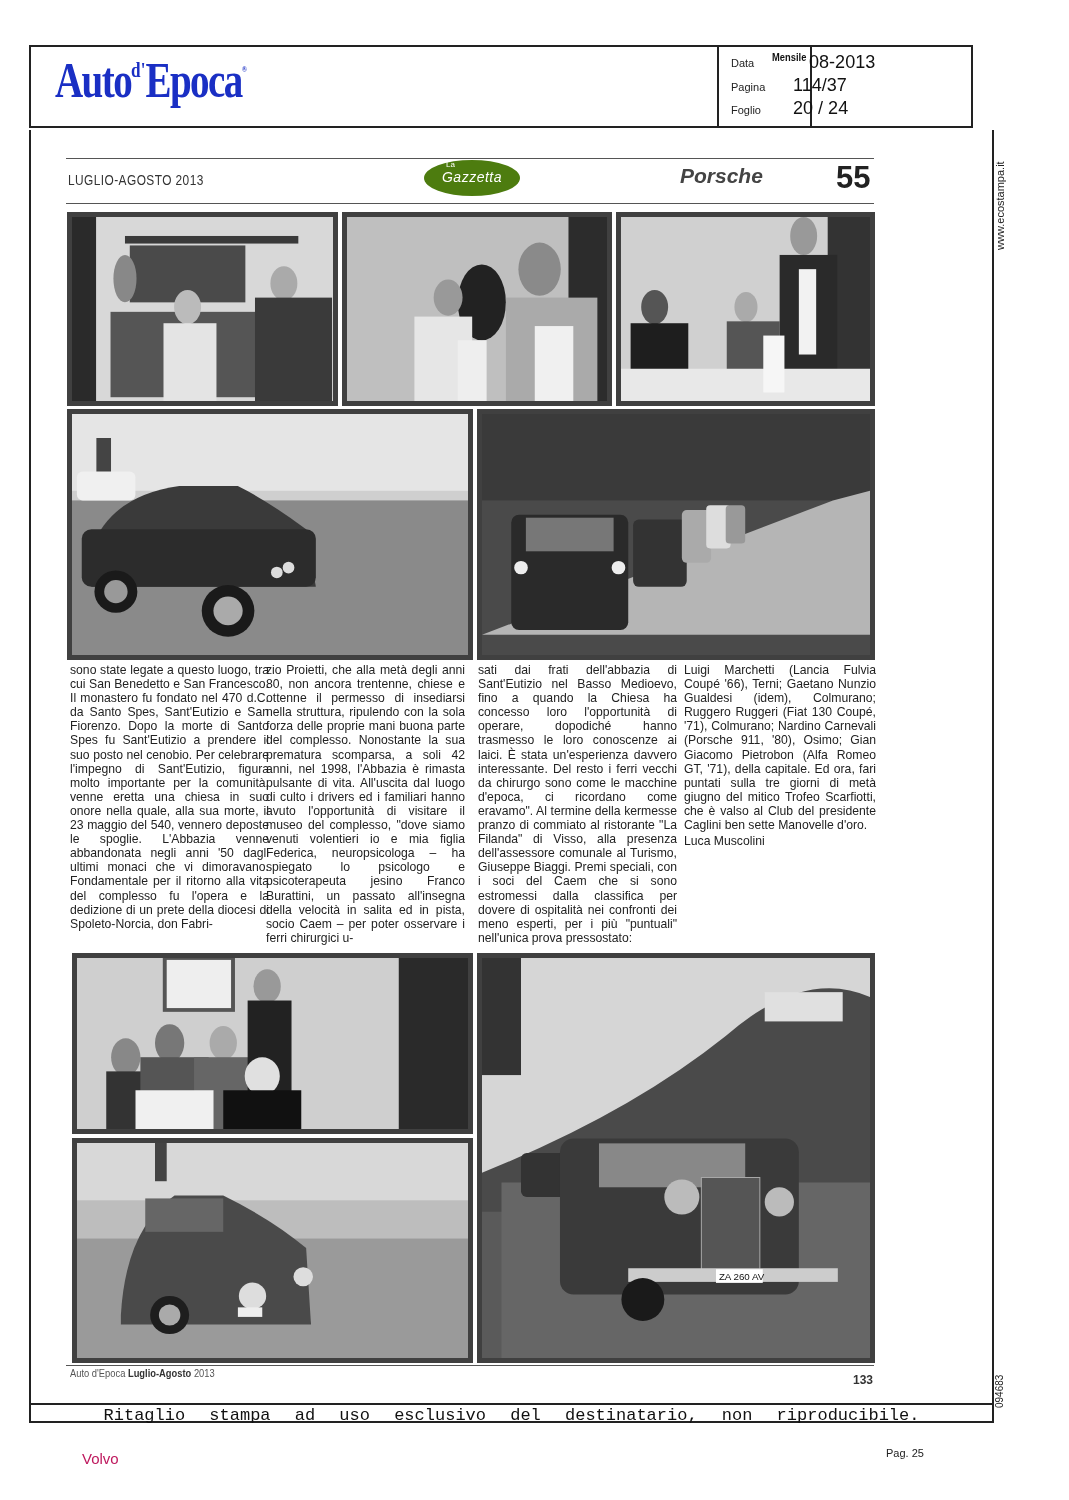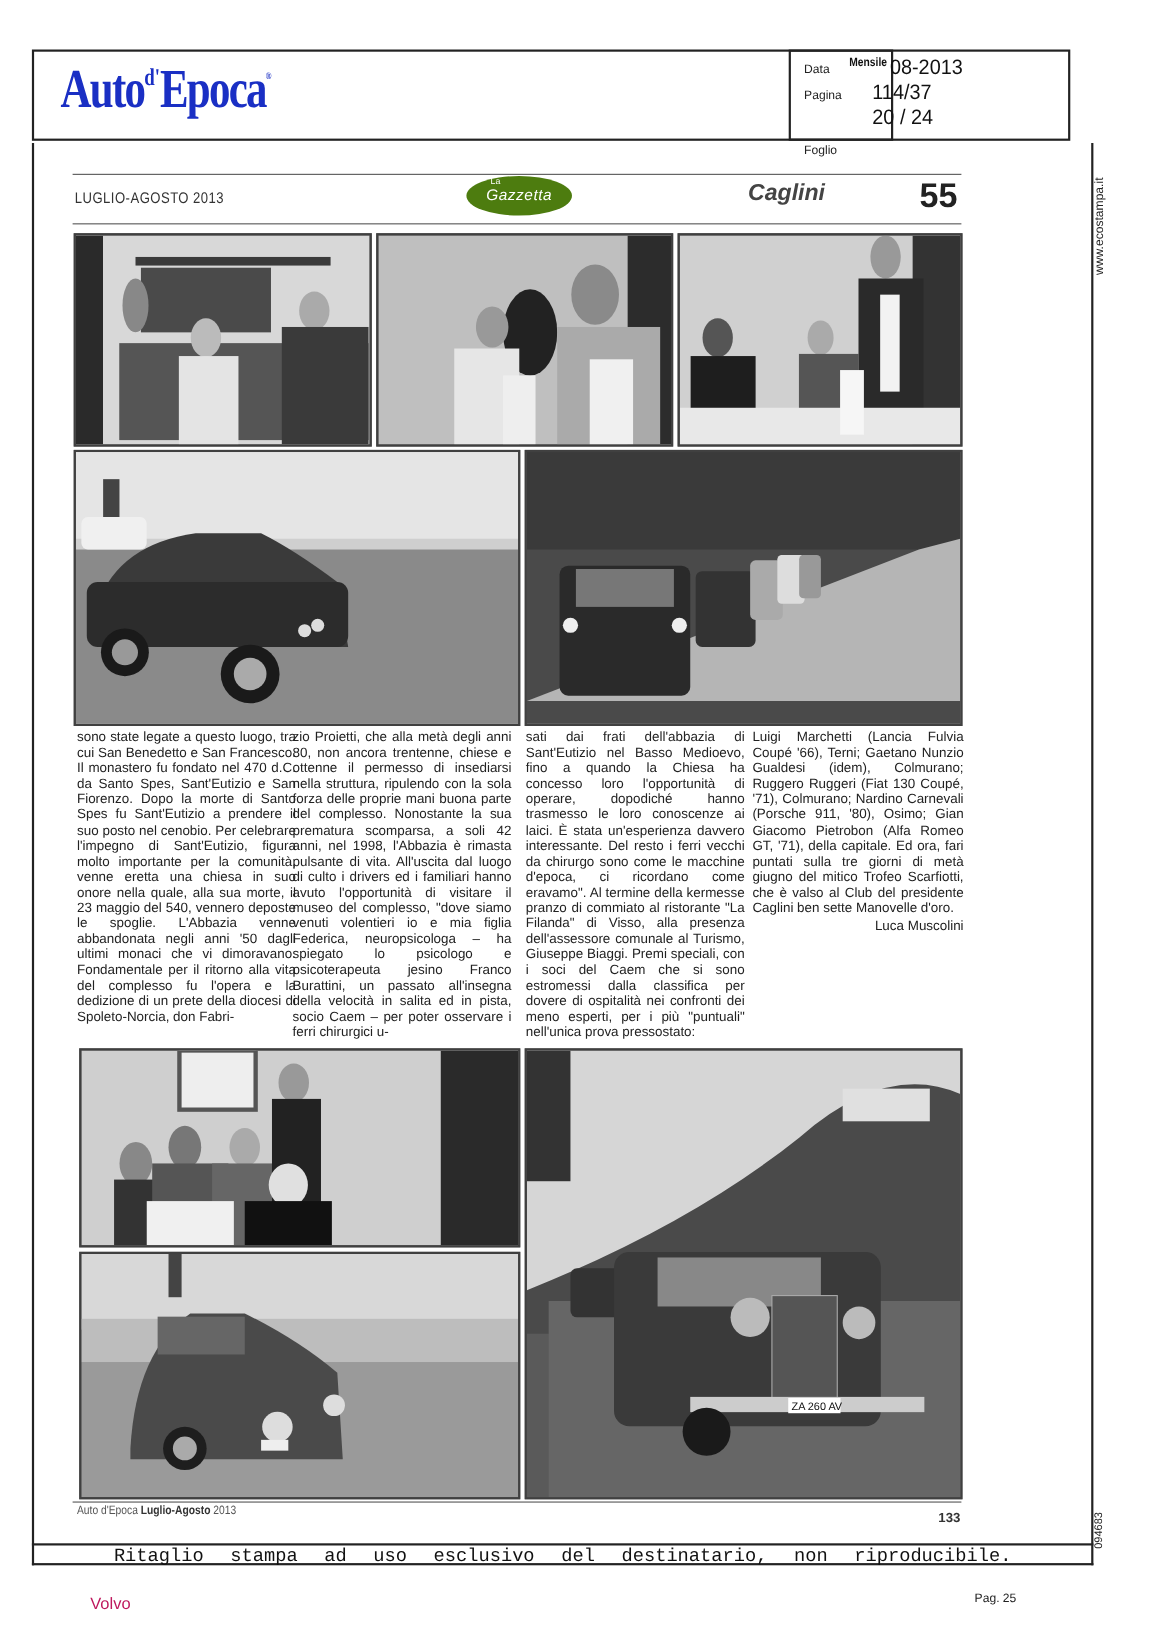--- a/index.html
+++ b/index.html
@@ -28,26 +28,26 @@
 
   
   .rule { background:#555; height:1px; }
   .issue { left:68px; top:172px; font-size:14px; letter-spacing:0.5px; color:#333; transform:scaleX(0.85); transform-origin:left top; }
   .gazzetta { left:424px; top:160px; width:96px; height:36px; border-radius:50%; background:#4d7c0f; color:#fff; text-align:center; }
   .gazzetta .g-main { position:absolute; left:0; right:0; top:9px; font-size:14px; font-style:italic; letter-spacing:0.5px; }
   .gazzetta .g-la { position:absolute; left:22px; top:0px; font-size:8px; }
   .section { left:680px; top:164px; font-size:21px; font-style:italic; font-weight:bold; color:#444; }
   .pagenum { left:836px; top:160px; font-size:31px; font-weight:bold; color:#222; }
 
-  .photo { background:#777; overflow:hidden; border:2px solid #404040; box-sizing:border-box; }
+  .photo { background:#777; overflow:hidden; border:5px solid #404040; box-sizing:border-box; }
   .photo svg { width:100%; height:100%; display:block; }
 
   .col { top:663px; width:199px; font-size:12.2px; line-height:14.1px; color:#222; text-align:justify; }
   .col p { margin:0; }
-  .sig { text-align:right; margin-top:2px !important; }
+  .sig { margin-top:2px !important; }
   .contact { margin-top:18px !important; text-align:left; }
 
   .mag-footer { left:70px; top:1367px; font-size:11px; color:#555; transform:scaleX(0.85); transform-origin:left top; }
   .mag-footer b { color:#333; }
   .mag-pnum { left:853px; top:1373px; font-size:12px; font-weight:bold; color:#333; }
 
   .volvo { left:82px; top:1450px; font-size:15px; color:#be185d; }
   .pag { left:886px; top:1447px; font-size:11px; color:#222; }
 </style>
 </head>
@@ -56,21 +56,21 @@
 <div class="abs hdr-left">
   <div class="abs logo"><span>Auto</span><sup>d'</sup><span>Epoca</span><span class="reg">®</span></div>
   <div class="abs mensile">Mensile</div>
 </div>
 
 <div class="abs hdr-right">
   <div class="abs meta-row" style="top:10px;">Data</div>
   <div class="abs meta-val" style="top:4px; left:90px;">08-2013</div>
   <div class="abs meta-row" style="top:34px;">Pagina</div>
   <div class="abs meta-val" style="top:27px;">114/37</div>
-  <div class="abs meta-row" style="top:57px;margin-top:27px;">Foglio</div>
+  <div class="abs meta-row" style="top:57px;">Foglio</div>
   <div class="abs meta-val" style="top:50px;">20 / 24</div>
 </div>
 
 <div class="abs main-frame"></div>
 <div class="abs footer-divider"></div>
 <div class="abs ritaglio">Ritaglio stampa ad uso esclusivo del destinatario, non riproducibile.</div>
 
 <div class="abs side-url">
     <span>www.ecostampa.it</span>
   </div>
@@ -78,21 +78,21 @@
     <span>094683</span>
   </div>
 
 <div class="abs rule" style="left:66px; top:158px; width:808px;"></div>
 <div class="abs rule" style="left:66px; top:203px; width:808px;"></div>
 <div class="abs issue">LUGLIO-AGOSTO 2013</div>
 <div class="abs gazzetta">
   <span class="g-la">La</span>
   <span class="g-main">Gazzetta</span>
 </div>
-<div class="abs section">Caglini</div>
+<div class="abs section">Porsche</div>
 <div class="abs pagenum">55</div>
 
 <div class="abs photo" style="left:67px; top:212px; width:271px; height:194px;">
   <svg viewBox="0 0 271 194" preserveAspectRatio="none">
     <rect width="271" height="194" fill="#d8d8d8"></rect>
     <rect x="0" y="0" width="25" height="194" fill="#2a2a2a"></rect>
     <rect x="55" y="20" width="180" height="8" fill="#3a3a3a"></rect>
     <rect x="60" y="30" width="120" height="60" fill="#4a4a4a"></rect>
     <rect x="40" y="100" width="230" height="90" fill="#555"></rect>
     <ellipse cx="120" cy="95" rx="14" ry="18" fill="#bbb"></ellipse>

